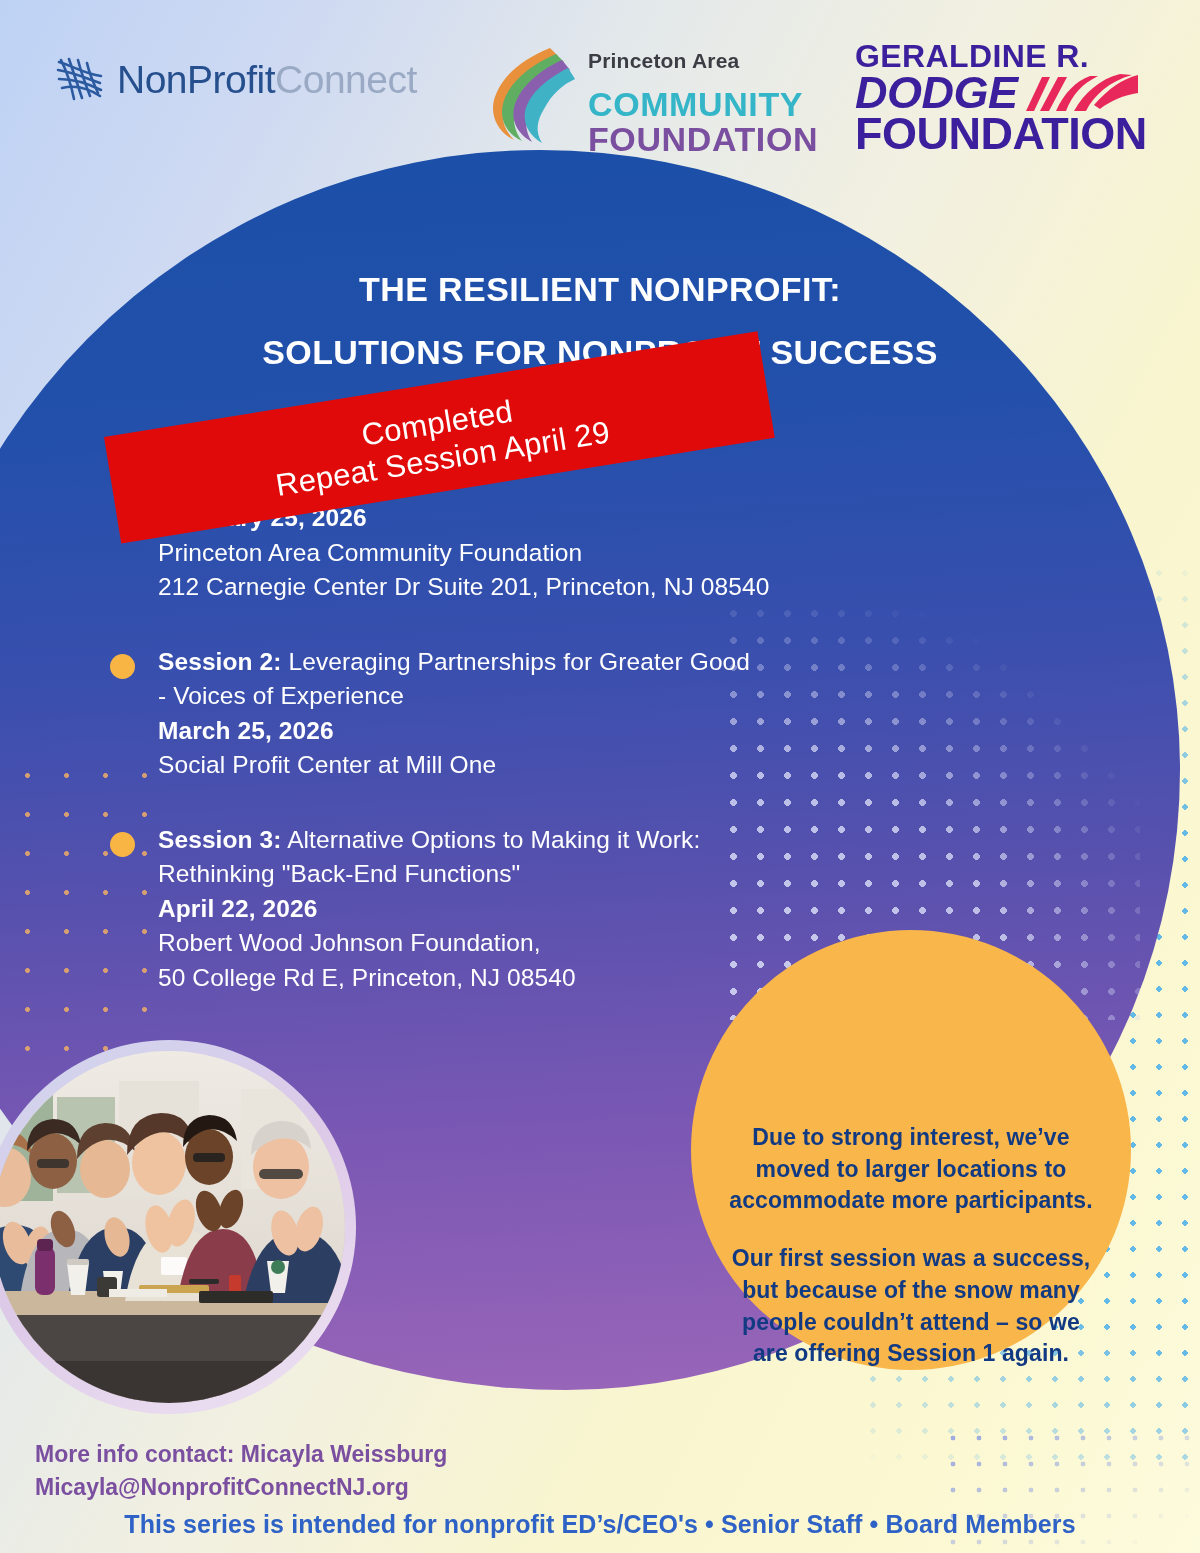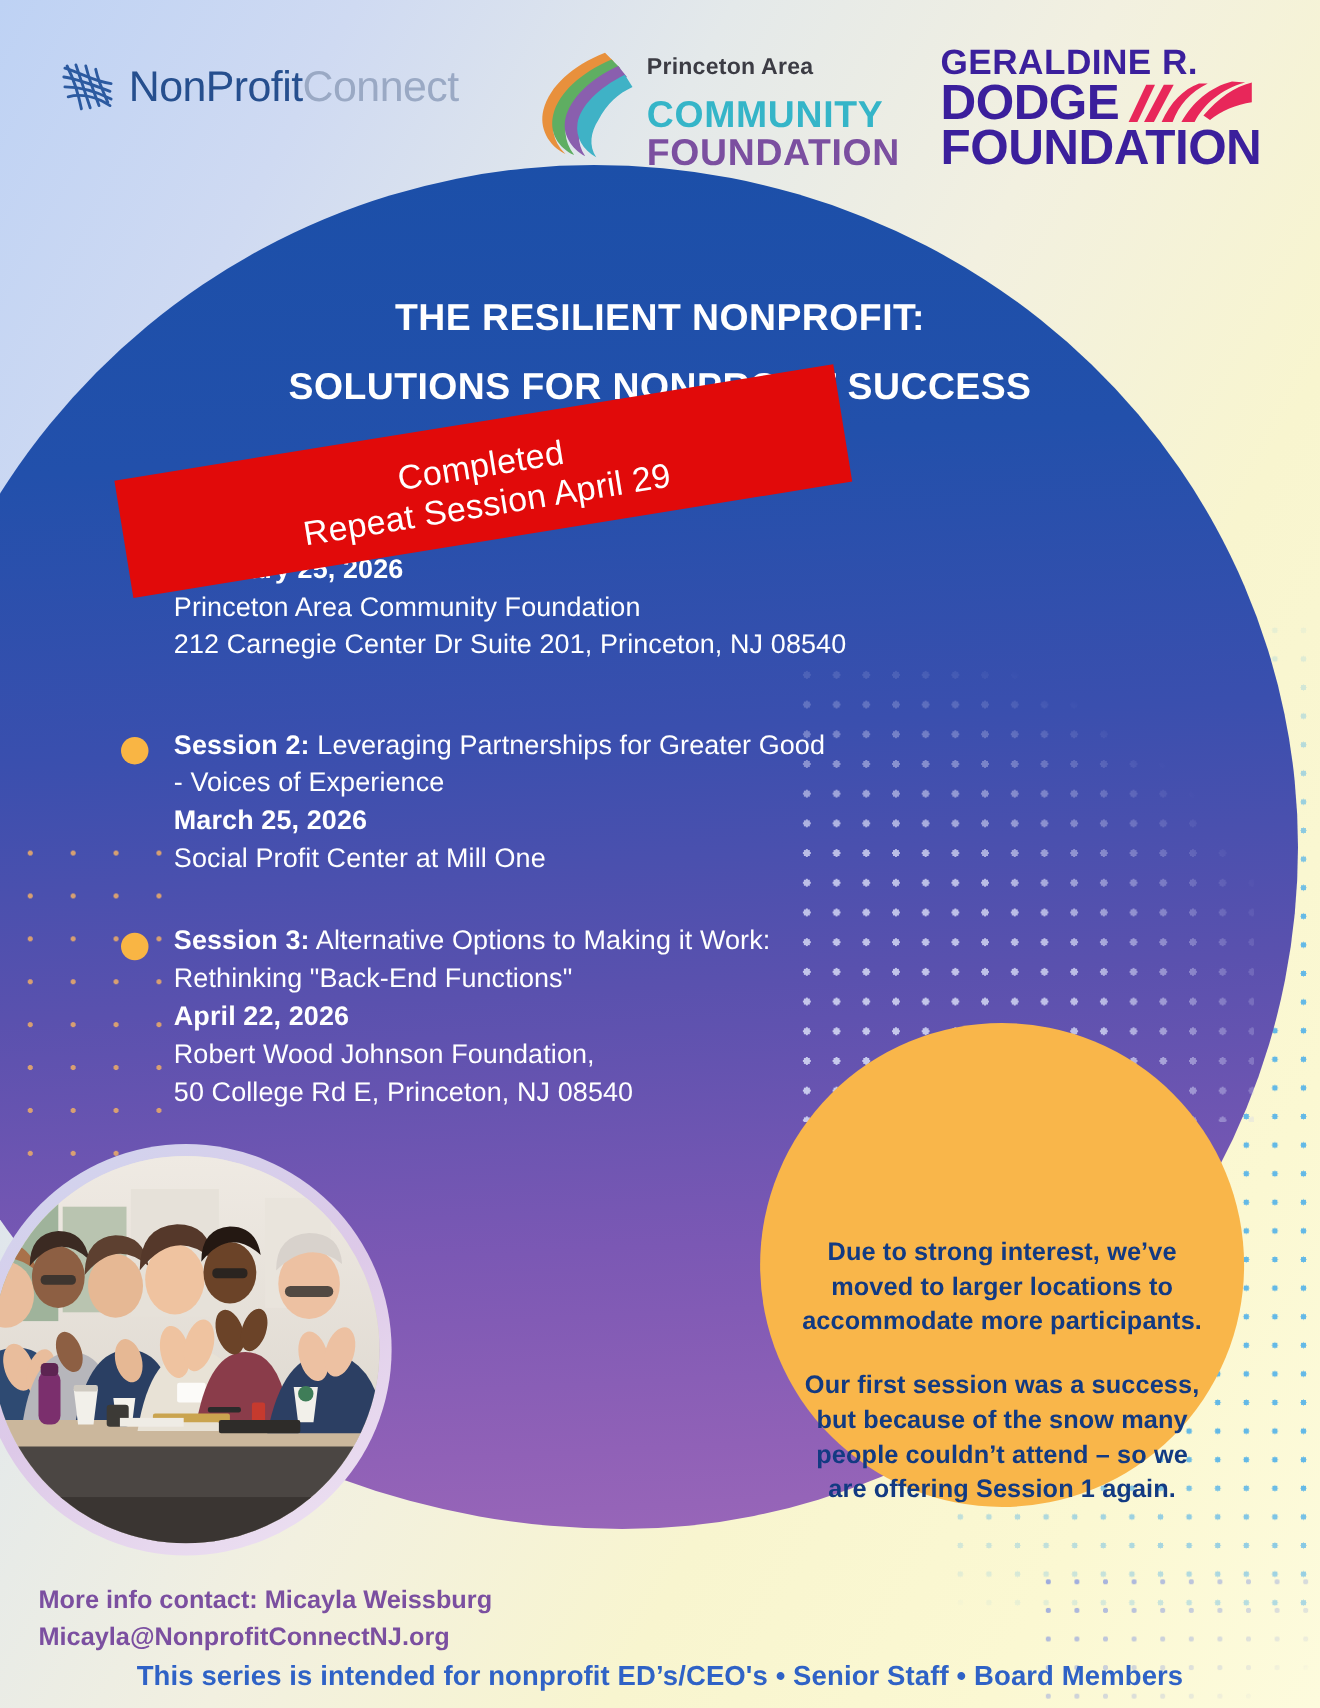--- a/index.html
+++ b/index.html
@@ -62,21 +62,21 @@
 
   .logo-pacf{position:absolute;left:480px;top:44px;display:flex;align-items:flex-start;gap:12px;}
   .pacf-mark{width:96px;height:100px;flex:0 0 auto;}
   .pacf-txt{padding-top:6px;line-height:1;}
   .pacf-l1{font-size:21px;color:#3c3c44;font-weight:600;letter-spacing:.2px;}
   .pacf-l2{font-size:34px;color:#35b5c8;font-weight:600;letter-spacing:.6px;margin-top:16px;}
   .pacf-l3{font-size:34px;color:#7b4fa0;font-weight:600;letter-spacing:.6px;margin-top:1px;}
 
   .logo-dodge{position:absolute;left:855px;top:40px;line-height:1;}
   .dg-l1{font-size:32px;font-weight:700;color:#3b1f9c;letter-spacing:.4px;}
-  .dg-l2{display:flex;align-items:center;gap:2px;margin-top:-2px;}
+  .dg-l2{display:flex;align-items:center;gap:2px;margin-top:-2px;font-style:italic;}
   .dg-dodge{font-size:45px;font-weight:800;color:#3b1f9c;letter-spacing:-.5px;}
   .dg-swoosh{width:120px;height:44px;}
   .dg-l3{font-size:45px;font-weight:800;color:#3b1f9c;letter-spacing:-.5px;margin-top:-4px;}
 
   
   .title{
     position:absolute;left:160px;top:248px;width:880px;z-index:6;
     color:#ffffff;text-align:center;font-weight:800;font-size:34px;
     line-height:1.27;letter-spacing:.4px;
   }
@@ -218,21 +218,21 @@
 
     <div class="session">
       <span class="bullet"></span>
       <div class="s-line s-bold">Strategic Alliances in Practice:</div>
       <div class="s-line s-bold">When, Why and How</div>
       <div class="s-line s-bold">February 25, 2026</div>
       <div class="s-line">Princeton Area Community Foundation</div>
       <div class="s-line">212 Carnegie Center Dr Suite 201, Princeton, NJ 08540</div>
     </div>
 
-    <div class="session" style="margin-top:56px;">
+    <div class="session" style="margin-top:40px;">
       <span class="bullet"></span>
       <div class="s-line"><b>Session 2:</b> <span>Leveraging Partnerships for Greater Good</span></div>
       <div class="s-line">- Voices of Experience</div>
       <div class="s-line s-bold">March 25, 2026</div>
       <div class="s-line">Social Profit Center at Mill One</div>
     </div>
 
     <div class="session" style="margin-top:40px;">
       <span class="bullet"></span>
       <div class="s-line"><b>Session 3:</b> <span>Alternative Options to Making it Work:</span></div>

